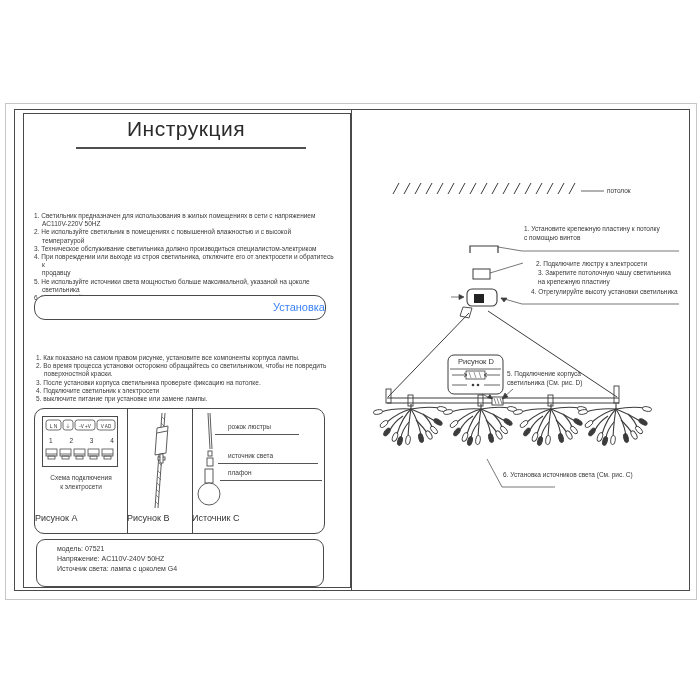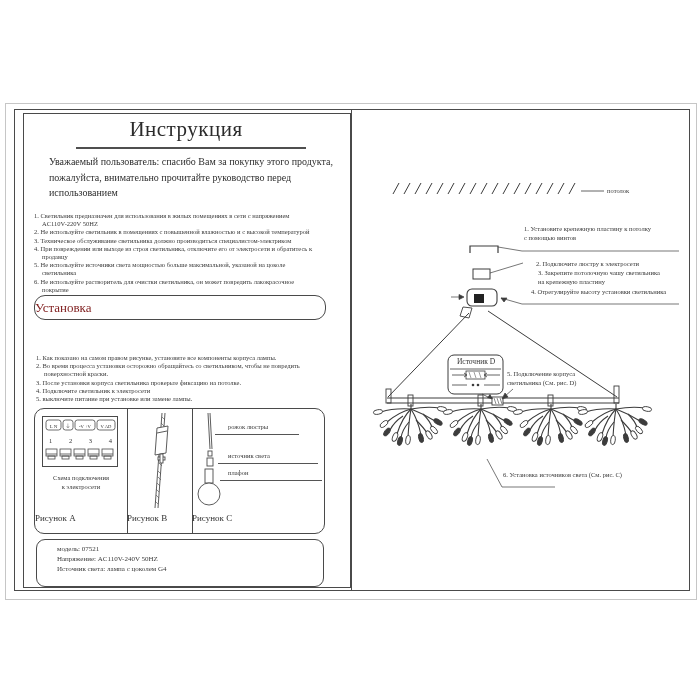--- a/index.html
+++ b/index.html
@@ -1,30 +1,30 @@
 <!DOCTYPE html>
 <html><head>
 <meta charset="utf-8">
 <style>
   html,body{margin:0;padding:0;background:#fff;}
   .canvas{position:relative;width:700px;height:652px;background:#ffffff;overflow:hidden;
-          font-family:Liberation Serif, serif;color:#333;}
+          font-family:Liberation Sans, sans-serif;color:#333;}
   .sheet{position:absolute;left:5px;top:103px;width:690px;height:495px;background:#fff;
          border:1px solid #c6c6c6;}
   .abs{position:absolute;}
   .outer-rect{position:absolute;left:8px;top:5px;width:674px;height:480px;border:1px solid #4a4a4a;}
   .divider-v{position:absolute;left:345px;top:5px;width:0;height:481px;border-left:1px solid #4a4a4a;}
   .leftpage-box{position:absolute;left:17px;top:9px;width:326px;height:473px;border:1px solid #4a4a4a;}
   .title{font-size:21px;color:#2b2b2b;text-align:center;letter-spacing:0.5px;}
   .title-rule{position:absolute;left:70px;top:43px;width:230px;height:2px;background:#4f4f4f;}
   .intro{font-size:10px;line-height:15.5px;color:#2d2d2d;white-space:pre-line;}
   .small-li{font-size:6.5px;line-height:8.2px;color:#3a3a3a;white-space:pre-line;
             padding-left:8px;text-indent:-8px;}
   .round-box{position:absolute;border:1px solid #4a4a4a;border-radius:11px;background:#fff;}
-  .section-label{font-size:13px;color:#7f1d1d;text-align:left;}
+  .section-label{font-size:11px;color:#3b82f6;text-align:right;}
   .note{font-size:9px;line-height:12.5px;color:#2d2d2d;white-space:pre-line;}
   .fig-divider{position:absolute;top:0;width:0;height:100%;border-left:1px solid #4a4a4a;}
   .fig-label{position:absolute;font-size:9px;color:#333;text-align:left;}
   .fig-caption{position:absolute;font-size:6.5px;line-height:9px;color:#3a3a3a;text-align:center;white-space:pre-line;}
   .part-label{position:absolute;font-size:6.5px;color:#3a3a3a;}
   .part-line{position:absolute;height:1px;background:#555;}
   .info-line{font-size:7px;line-height:10px;color:#3a3a3a;}
   .ann{position:absolute;font-size:6.5px;line-height:8.5px;color:#383838;white-space:pre-line;}
   .figd-label{position:absolute;font-size:7.5px;color:#333;text-align:center;}
   svg{display:block;}
@@ -35,22 +35,20 @@
 <div class="canvas">
   <div class="sheet">
 
     <div class="outer-rect"></div>
     <div class="divider-v"></div>
     <div class="leftpage-box"></div>
 
     <div class="abs title" style="left:17px;top:13px;width:326px;">Инструкция</div>
     <div class="title-rule"></div>
 
-    <div class="abs intro" style="left:43px;top:50px;width:296px;">Уважаемый пользователь: спасибо Вам за покупку этого продукта,
-пожалуйста, внимательно прочитайте руководство перед использованием</div>
 
     <div class="abs" style="left:28px;top:108px;width:300px;">
       <div class="small-li">1. Светильник предназначен для использования в жилых помещениях в сети с напряжением
 AC110V-220V 50HZ</div>
       <div class="small-li">2. Не используйте светильник в помещениях с повышенной влажностью и с высокой температурой</div>
       <div class="small-li">3. Техническое обслуживание светильника должно производиться специалистом-электриком</div>
       <div class="small-li">4. При повреждении или выходе из строя светильника, отключите его от электросети и обратитесь к
 продавцу</div>
       <div class="small-li">5. Не используйте источники света мощностью больше максимальной, указаной на цоколе
 светильника</div>
@@ -142,21 +140,21 @@
           <rect x="10" y="56" width="8" height="14"></rect>
           <circle cx="14" cy="81" r="11" fill="#fff"></circle>
         </g>
       </svg>
       <div class="part-label" style="left:193px;top:14px;">рожок люстры</div>
       <div class="part-line" style="left:180px;top:25px;width:84px;"></div>
       <div class="part-label" style="left:193px;top:43px;">источник света</div>
       <div class="part-line" style="left:183px;top:54px;width:100px;"></div>
       <div class="part-label" style="left:193px;top:60px;">плафон</div>
       <div class="part-line" style="left:185px;top:71px;width:102px;"></div>
-      <div class="fig-label" style="left:157px;top:104px;width:132px;">Рисунок C</div>
+      <div class="fig-label" style="left:157px;top:104px;width:132px;">Источник C</div>
     </div>
 
     <div class="round-box" style="left:30px;top:435px;width:286px;height:46px;border-radius:9px;">
       <div style="padding:4px 0 0 20px;">
         <div class="info-line">модель: 07521</div>
         <div class="info-line">Напряжение: AC110V-240V 50HZ</div>
         <div class="info-line">Источник света: лампа с цоколем G4</div>
       </div>
     </div>
 
@@ -284,18 +282,18 @@
       <use href="#branch" xlink:href="#branch" x="265" y="295"></use>
     </svg>
 
     <div class="ann" style="left:601px;top:83px;">потолок</div>
     <div class="ann" style="left:518px;top:121px;width:165px;">1. Установите крепежную пластину к потолку
 с помощью винтов</div>
     <div class="ann" style="left:530px;top:156px;width:160px;">2. Подключите люстру к электросети</div>
     <div class="ann" style="left:532px;top:165px;width:160px;">3. Закрепите потолочную чашу светильника
 на крепежную пластину</div>
     <div class="ann" style="left:525px;top:184px;width:165px;">4. Отрегулируйте высоту установки светильника</div>
-    <div class="figd-label" style="left:443px;top:253px;width:54px;">Источник D</div>
+    <div class="figd-label" style="left:443px;top:253px;width:54px;">Рисунок D</div>
     <div class="ann" style="left:501px;top:266px;width:100px;">5. Подключение корпуса
 светильника (См. рис. D)</div>
     <div class="ann" style="left:497px;top:367px;width:170px;">6. Установка источников света (См. рис. С)</div>
   </div>
 </div>
 
 </body></html>

